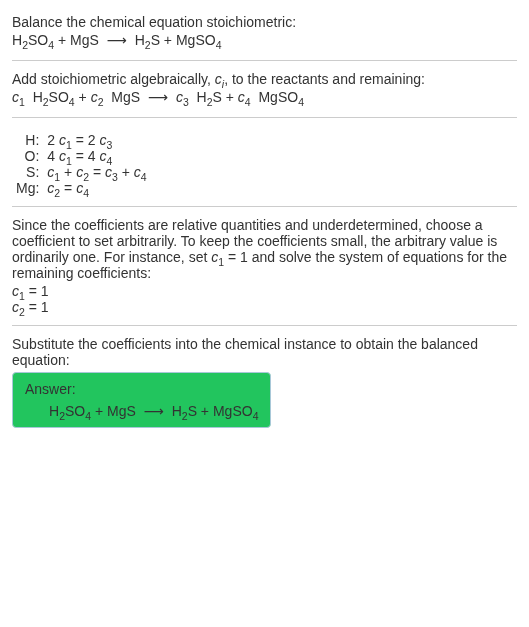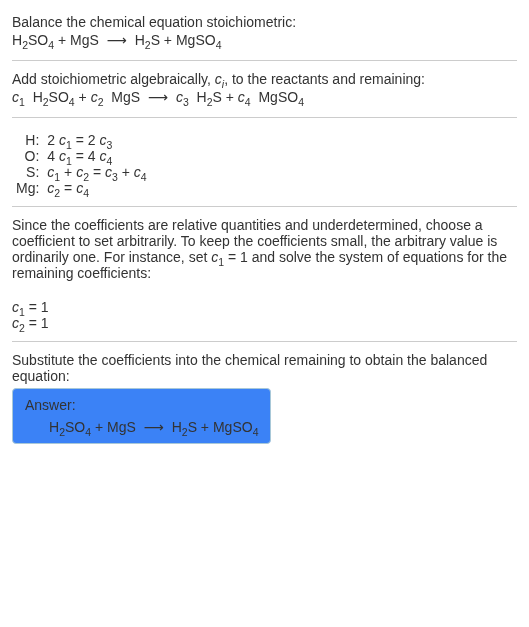--- a/index.html
+++ b/index.html
@@ -36,28 +36,28 @@
       margin-top: 4px;
     }
     .atom-table td {
       padding: 0 4px;
       vertical-align: baseline;
     }
     .atom-table .elem-label {
       text-align: right;
     }
     .coeffs {
-      margin-top: 18px;
+      margin-top: 2px;
     }
     .coeffs div {
       margin: 0;
     }
     .answer-box {
       border: 1px solid #a8c8d8;
-      background: #3b82f6;
+      background: #22c55e;
       border-radius: 4px;
       padding: 8px 12px;
       display: inline-block;
       margin-top: 4px;
     }
     .answer-label {
       color: #333;
       margin-bottom: 6px;
     }
     .answer-eq {
@@ -130,21 +130,21 @@
   </div>
   <div class="coeffs">
     <div><span class="italic">c</span><span class="sub">1</span><span> = 1</span></div>
     <div><span class="italic">c</span><span class="sub">2</span><span> = 1</span></div>
   </div>
 </div>
 
 <hr class="divider">
 
 <div class="section">
-  <div>Substitute the coefficients into the chemical remaining to obtain the balanced equation:</div>
+  <div>Substitute the coefficients into the chemical instance to obtain the balanced equation:</div>
   <div class="answer-box">
     <div class="answer-label">Answer:</div>
     <div class="answer-eq">
       <span>H</span><span class="sub">2</span><span>SO</span><span class="sub">4</span><span> + </span><span>MgS</span>
       <span class="arrow">⟶</span>
       <span>H</span><span class="sub">2</span><span>S</span><span> + </span><span>MgSO</span><span class="sub">4</span>
     </div>
   </div>
 </div>
 

